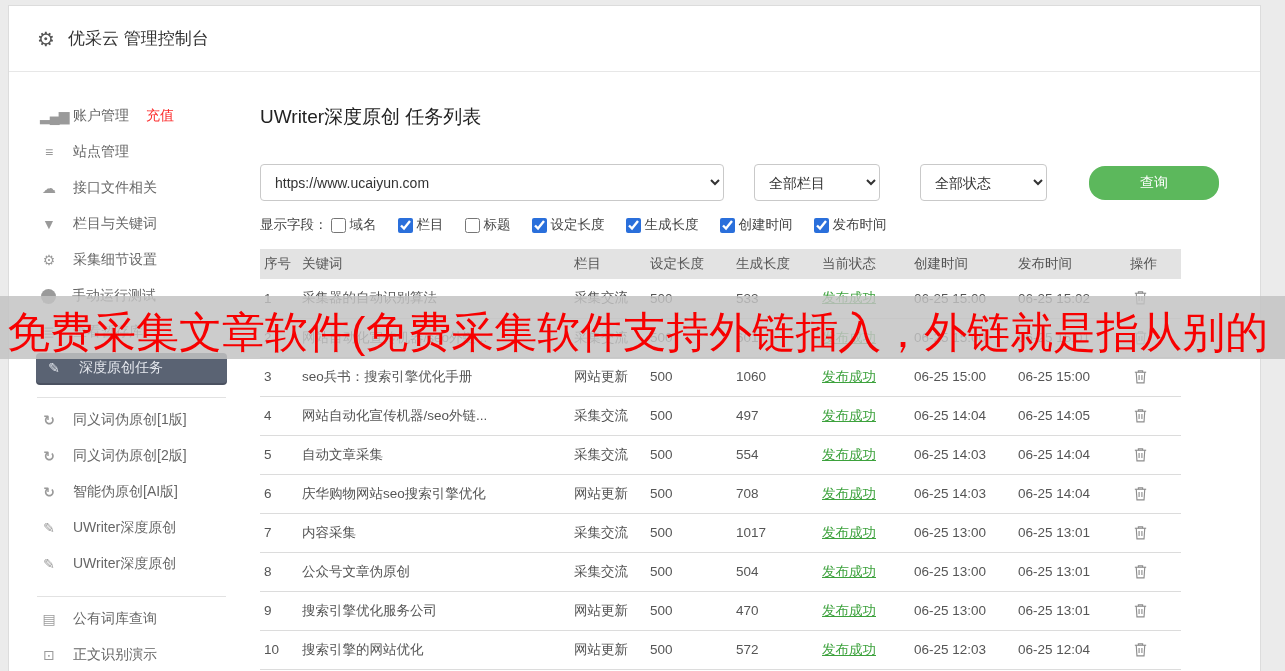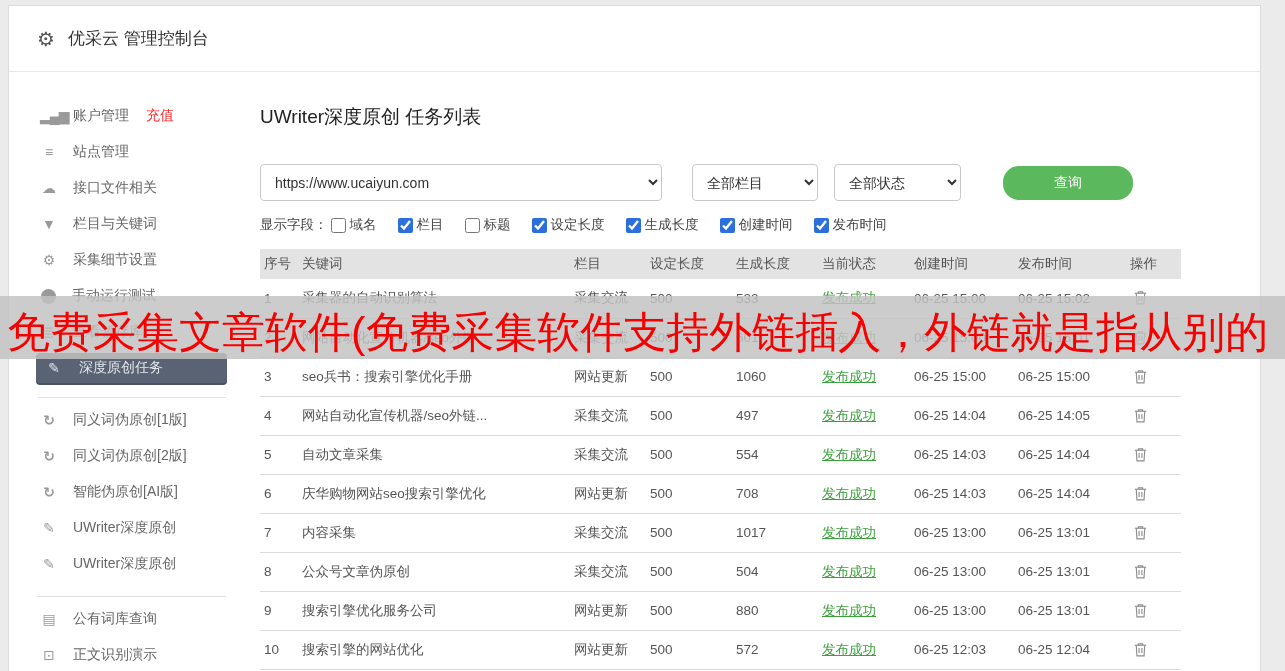--- a/index.html
+++ b/index.html
@@ -29,22 +29,22 @@
   .ic-play  { background:#9a9a9a; color:#fff; border-radius:50%; width:15px !important; height:15px; line-height:15px; font-size:8px; margin:0 1px; }
   .side-item .badge { color:#fc2b2b; margin-left:2px; }
   .side-item.active { background:#5a6373; border-radius:4px; margin:3px 27px; height:30px; padding-left:9px; color:#e4e7ed; box-shadow:0 2px 0 #4a5160; gap:16px; }
   .side-item.active .icon { color:#dfe3ea; }
   .side-divider { border-top:1px solid #e2e2e2; margin:14px 28px 4px; }
   
   .main { flex:1; padding-left:6px; position:relative; }
   .page-title { font-size:19px; font-weight:400; color:#222; margin:32px 0 34px; }
   .filters { display:flex; align-items:center; }
   select { height:37px; border:1px solid #c9c9c9; border-radius:4px; background:#fff; color:#333; font-size:14px; padding:0 10px; font-family:inherit; }
-  .site-select   { width:402px; margin-right:30px; }
-  .col-select    { width:126px; margin-right:16px; }
+  .site-select   { width:464px; margin-right:30px; }
+  .col-select    { width:126px; margin-right:40px; }
   .status-select { width:127px; margin-right:42px; }
   .query-btn { width:130px; height:34px; background:#5cb85c; color:#fff; border:none; border-radius:16px; font-size:14px; font-family:inherit; cursor:pointer; }
   .fields { display:flex; align-items:center; margin-top:15px; font-size:13.5px; color:#444; }
   .fields .flabel { margin-right:3px; }
   .fcheck { display:flex; align-items:center; margin-right:21px; cursor:pointer; }
   .fcheck input { width:15px; height:15px; accent-color:#2a6fdb; margin:0 4px 0 0; }
   
   .task-table { border-collapse:collapse; table-layout:fixed; width:921px; margin-top:15px; font-size:13.5px; color:#555; }
   .task-table col.c1{width:38px}.task-table col.c2{width:272px}.task-table col.c3{width:76px}
   .task-table col.c4{width:86px}.task-table col.c5{width:86px}.task-table col.c6{width:92px}
@@ -375,21 +375,21 @@
                     <path d="M10 10v7M14 10v7"></path>
         </svg>
       </button>
     </td>
   </tr>
             <tr>
     <td>9</td>
     <td>搜索引擎优化服务公司</td>
     <td>网站更新</td>
     <td>500</td>
-    <td>880</td>
+    <td>470</td>
     <td class="status">发布成功</td>
     <td>06-25 13:00</td>
     <td>06-25 13:01</td>
     <td>
       <button class="trash-btn">
         <svg width="17" height="17" viewBox="0 0 24 24" fill="none" stroke="#8d8d8d" stroke-width="1.6">
           <path d="M4 6h16"></path>
                     <path d="M9 6V4h6v2"></path>
                     <path d="M6 6l1 15h10l1-15"></path>
                     <path d="M10 10v7M14 10v7"></path>

